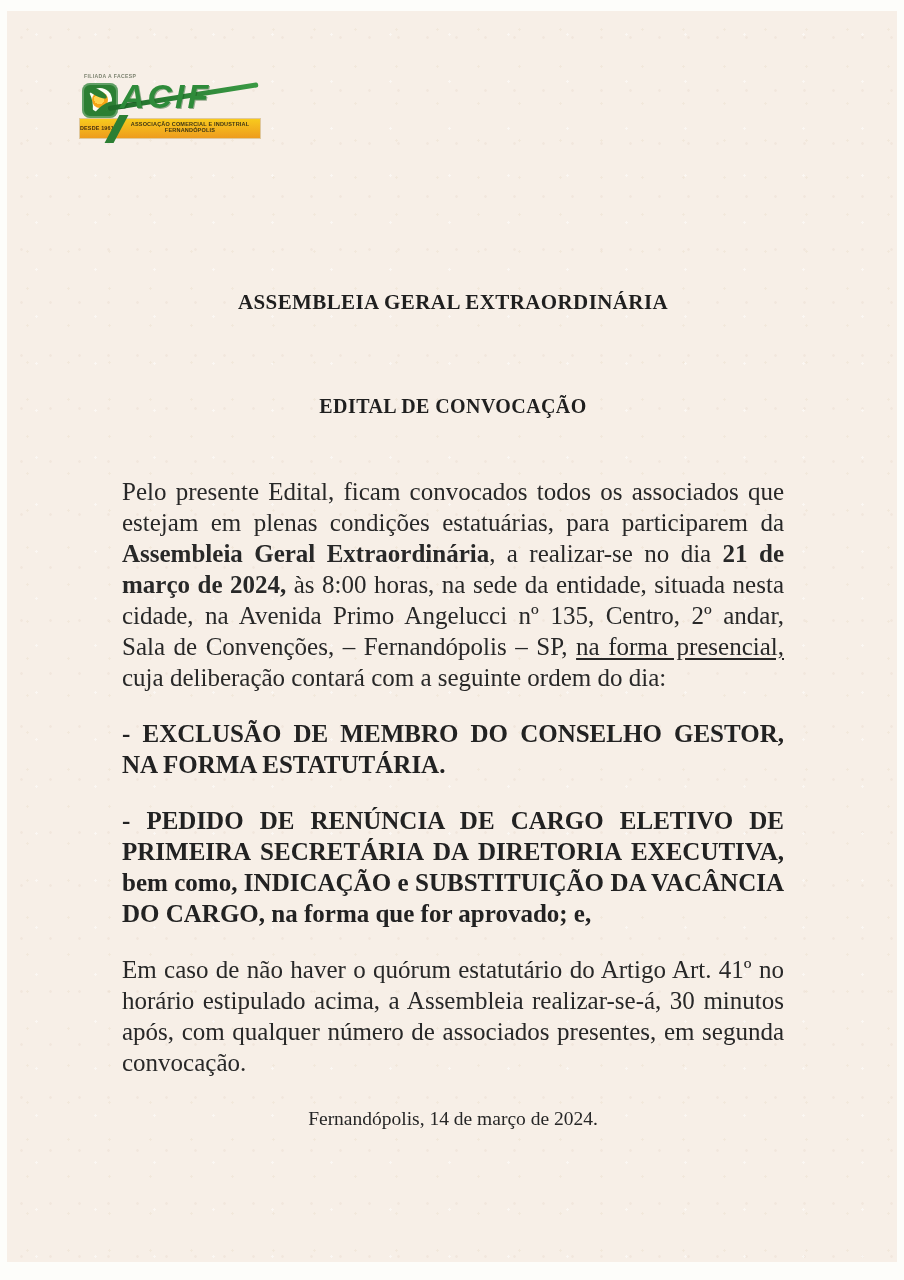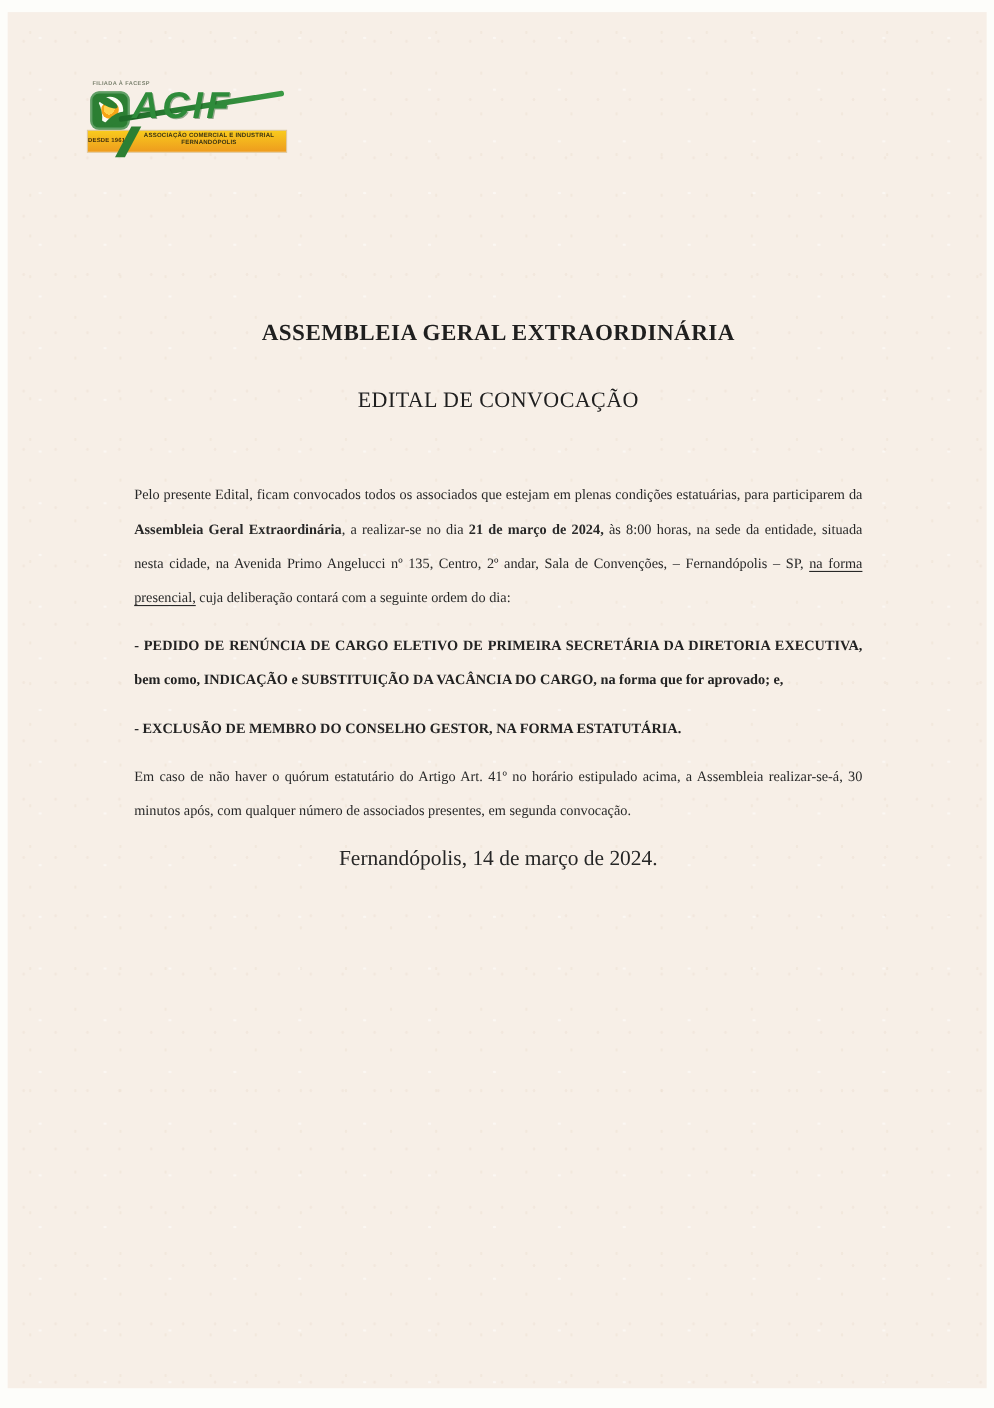--- a/index.html
+++ b/index.html
@@ -79,25 +79,25 @@
     background:#2c7f33;transform:skewX(-28deg);
   }
 
   
   .content{position:absolute;left:115px;top:279px;width:662px;color:#262626;}
   .doc-title{
     text-align:center;font-weight:700;font-size:21px;line-height:24px;
     letter-spacing:.4px;color:#1f1f1f;
   }
   .doc-subtitle{
-    text-align:center;font-weight:400;font-size:20px;line-height:24px;
-    letter-spacing:.4px;color:#1f1f1f;margin-top:38px;
+    text-align:center;font-weight:700;font-size:20px;line-height:24px;
+    letter-spacing:.4px;color:#1f1f1f;margin-top:80px;
   }
   .para{
-    font-size:13px;line-height:31px;text-align:justify;color:#282828;
+    font-size:25px;line-height:31px;text-align:justify;color:#282828;
   }
   .p-intro{margin-top:58px;}
   .bold{font-weight:700;}
   .uline{text-decoration:underline;text-underline-offset:3px;}
   .agenda{font-weight:700;color:#222;}
   .agenda-1{margin-top:13px;}
   .agenda-2{margin-top:7px;}
   .p-quorum{margin-top:9px;}
   .dateline{margin-top:10px;font-size:19.5px;line-height:31px;text-align:center;}
 
@@ -144,23 +144,23 @@
   </div>
 
   <div class="content">
 
     <div class="doc-title">ASSEMBLEIA GERAL EXTRAORDINÁRIA</div>
 
     <div class="doc-subtitle">EDITAL DE CONVOCAÇÃO</div>
 
     <p class="para p-intro"><span>Pelo presente Edital, ficam convocados todos os associados que estejam em plenas condições estatuárias, para participarem da </span><span class="bold">Assembleia Geral Extraordinária</span><span>, a realizar-se no dia </span><span class="bold">21 de março de 2024,</span><span> às 8:00 horas, na sede da entidade, situada nesta cidade, na Avenida Primo Angelucci nº 135, Centro, 2º andar, Sala de Convenções, – Fernandópolis – SP, </span><span class="uline">na forma presencial,</span><span> cuja deliberação contará com a seguinte ordem do dia:</span></p>
 
+    <p class="para agenda agenda-2">- EXCLUSÃO DE MEMBRO DO CONSELHO GESTOR, NA FORMA ESTATUTÁRIA.</p>
+
     <p class="para agenda agenda-1">- PEDIDO DE RENÚNCIA DE CARGO ELETIVO DE PRIMEIRA SECRETÁRIA DA DIRETORIA EXECUTIVA, bem como, INDICAÇÃO e SUBSTITUIÇÃO DA VACÂNCIA DO CARGO, na forma que for aprovado; e,</p>
-
-    <p class="para agenda agenda-2">- EXCLUSÃO DE MEMBRO DO CONSELHO GESTOR, NA FORMA ESTATUTÁRIA.</p>
 
     <p class="para p-quorum">Em caso de não haver o quórum estatutário do Artigo Art. 41º no horário estipulado acima, a Assembleia realizar-se-á, 30 minutos após, com qualquer número de associados presentes, em segunda convocação.</p>
 
     <p class="dateline">Fernandópolis, 14 de março de 2024.</p>
 
 
   </div>
 </div>
 
 </body></html>

